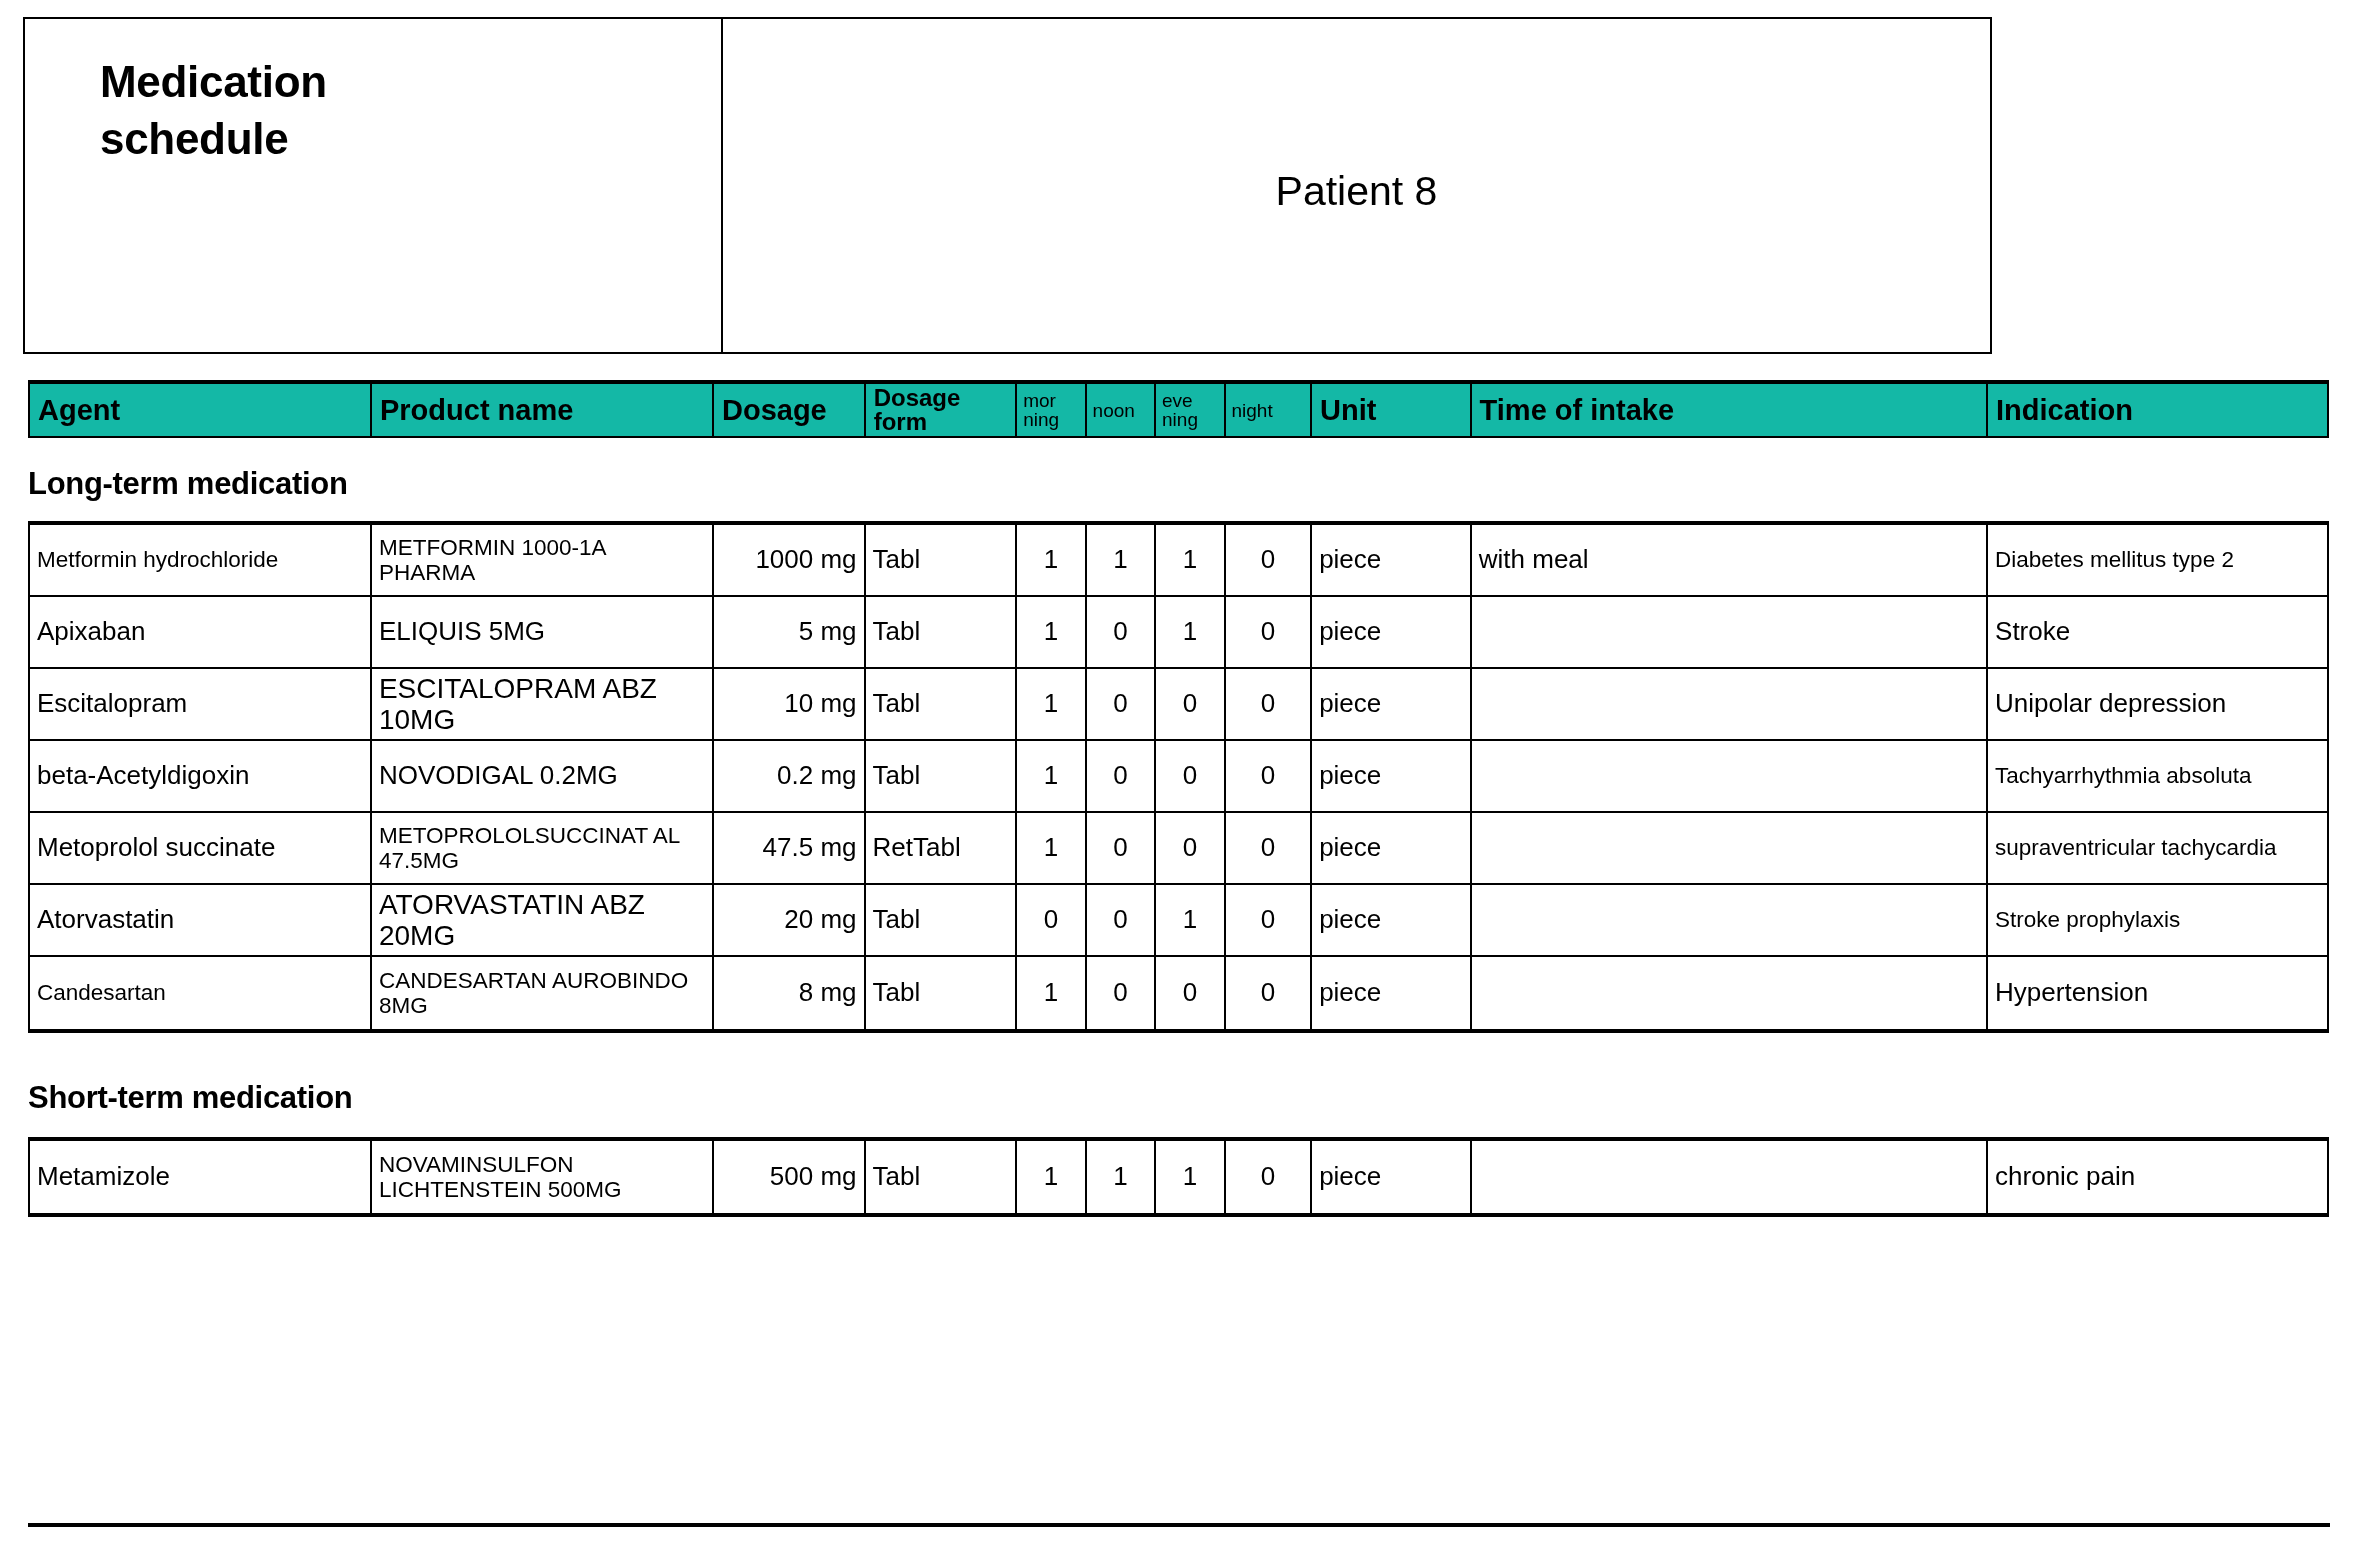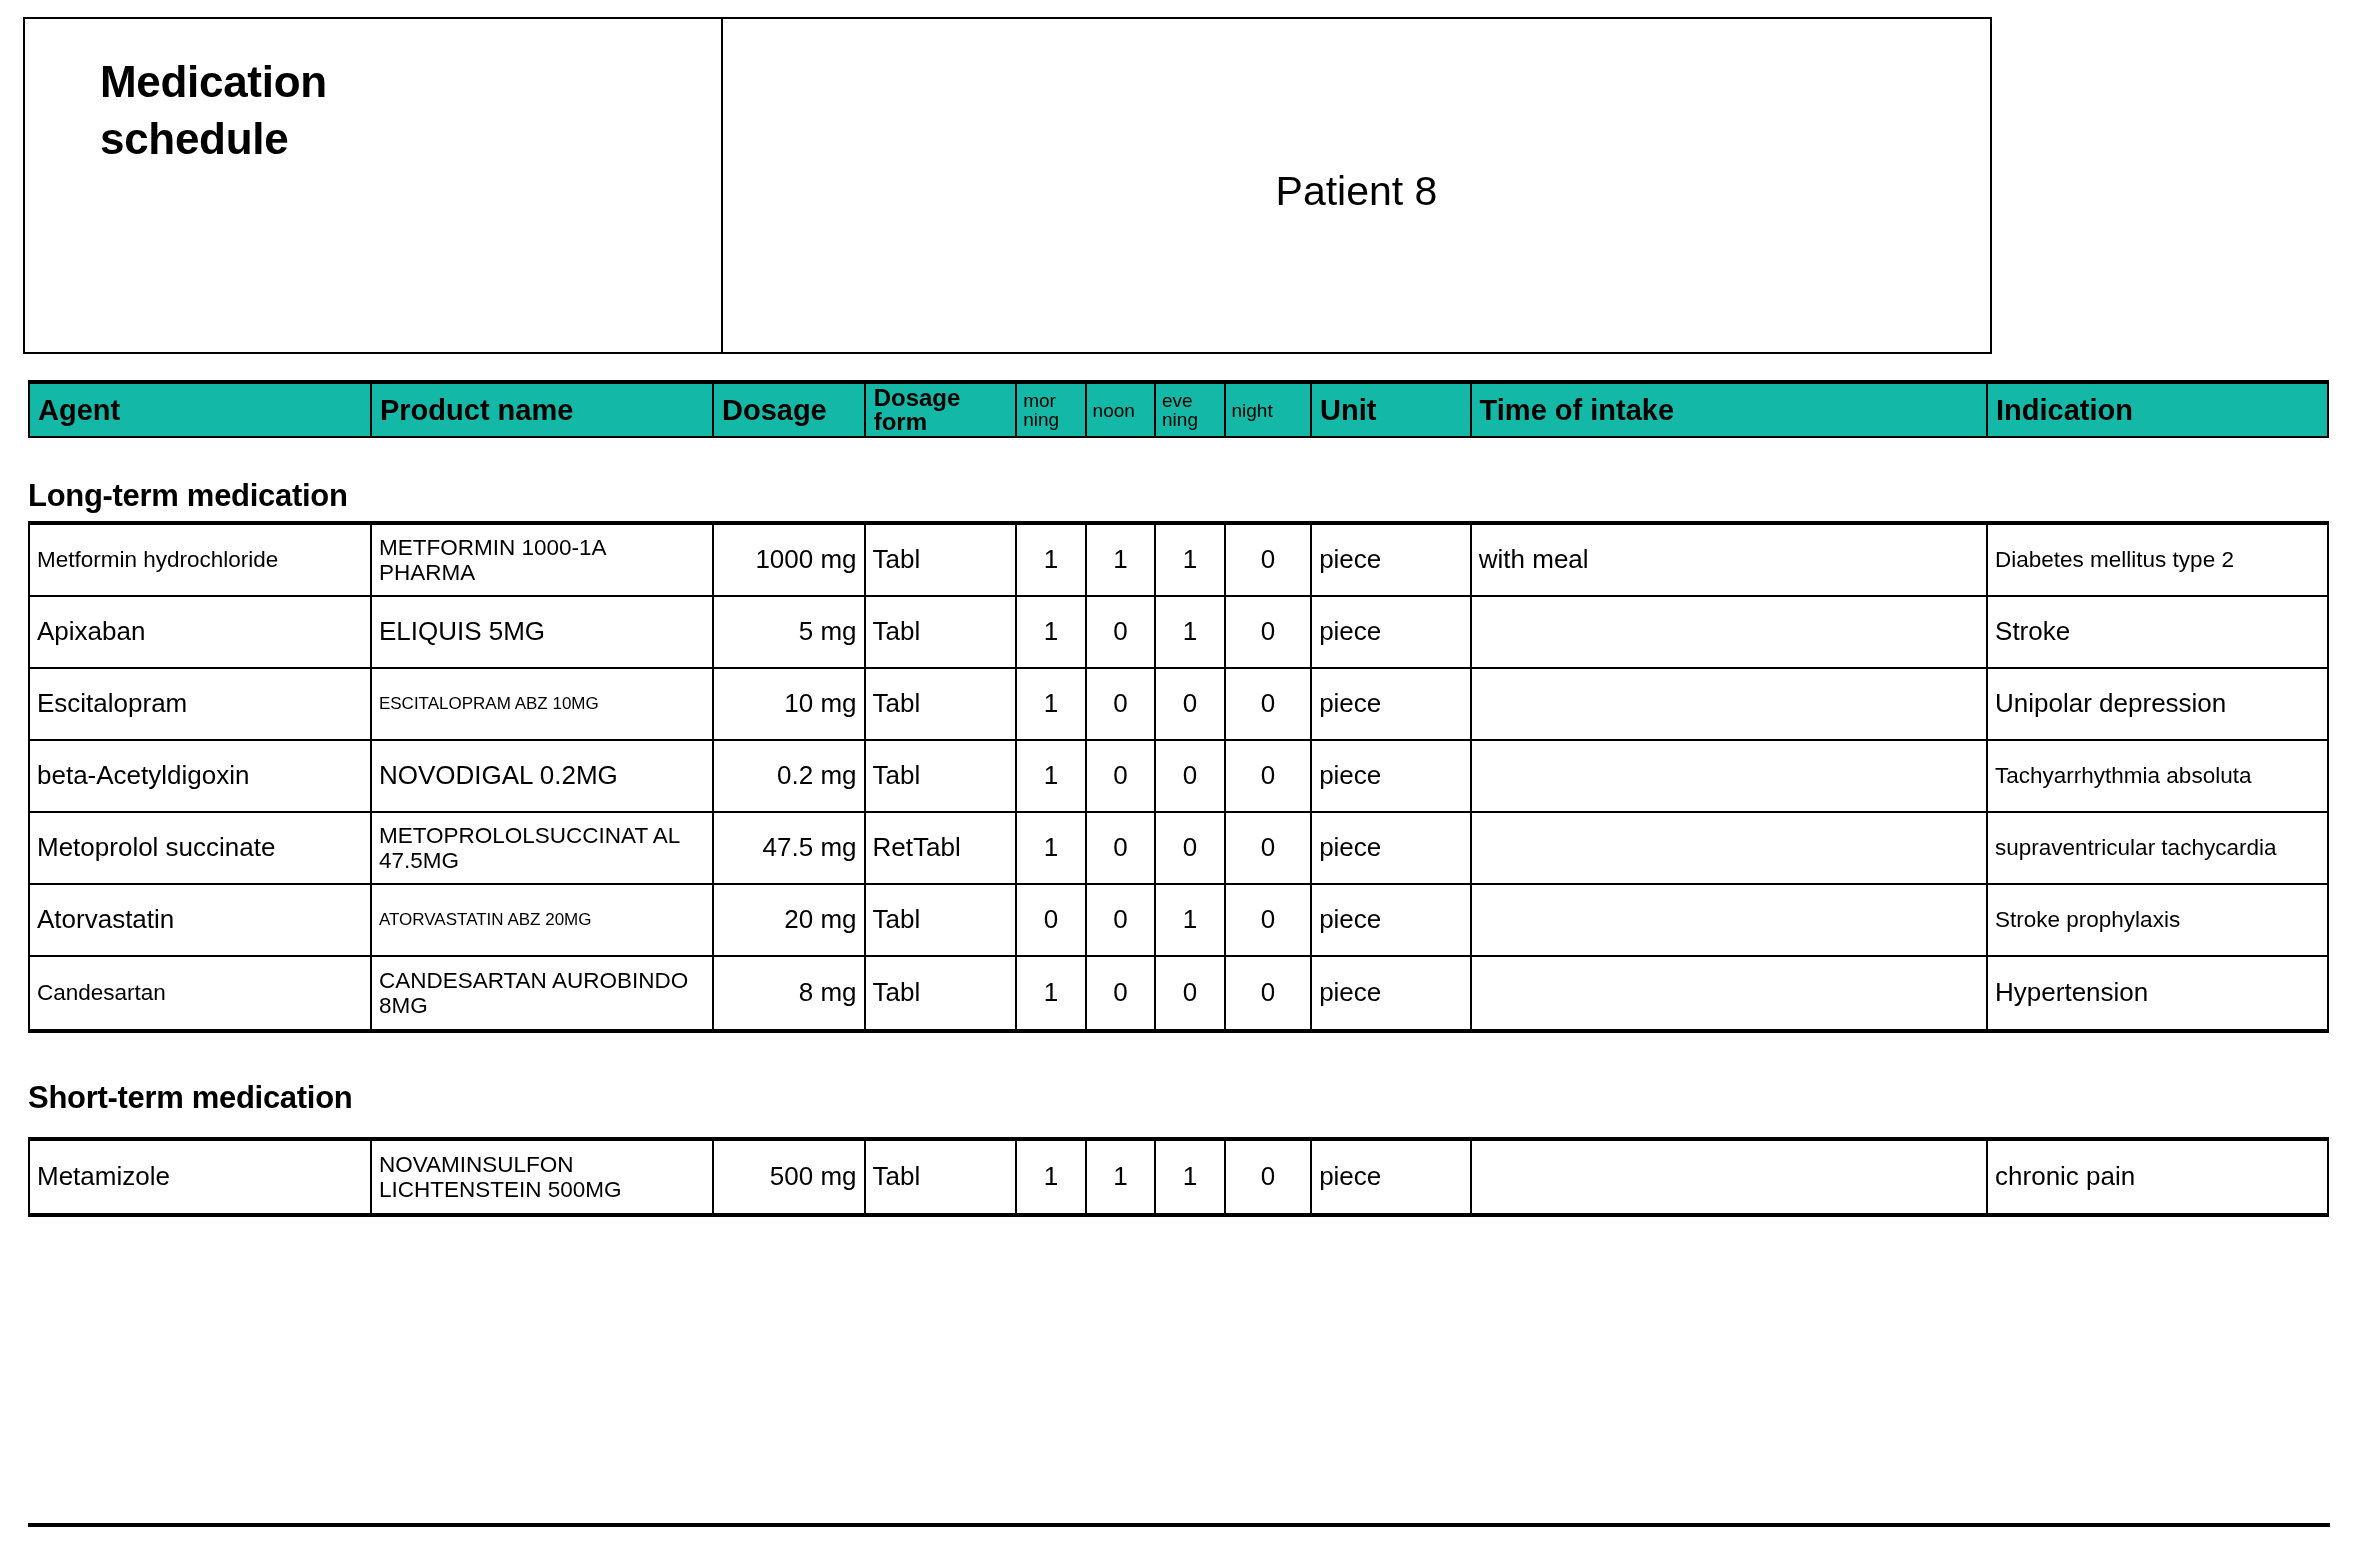--- a/index.html
+++ b/index.html
@@ -108,21 +108,21 @@
   .c-indication{ width: 342px; }
 
   
   .section-title {
     position: absolute;
     left: 28px;
     font-size: 31px;
     font-weight: bold;
     letter-spacing: -0.3px;
   }
-  #sec-long  { top: 478px; }
+  #sec-long  { top: 466px; }
   #sec-short { top: 1080px; }
 
   
   .data-table {
     position: absolute;
     left: 28px;
     width: 2301px;
     border: 2.3px solid #000;
     border-top-width: 4px;
     border-bottom-width: 4px;
@@ -148,21 +148,21 @@
     font-size: 26px;
     line-height: 1.12;
     overflow: hidden;
     word-break: break-word;
   }
   .dcell:last-child { border-right: none; }
 
   .align-right  { justify-content: flex-end; text-align: right; }
   .align-center { justify-content: center; text-align: center; }
   .fs-s  { font-size: 22.5px; }
-  .fs-m  { font-size: 17px; }
+  .fs-m  { font-size: 28px; }
 
   
   .bottom-rule {
     position: absolute;
     left: 28px;
     top: 1523px;
     width: 2302px;
     height: 4px;
     background: #000;
   }

